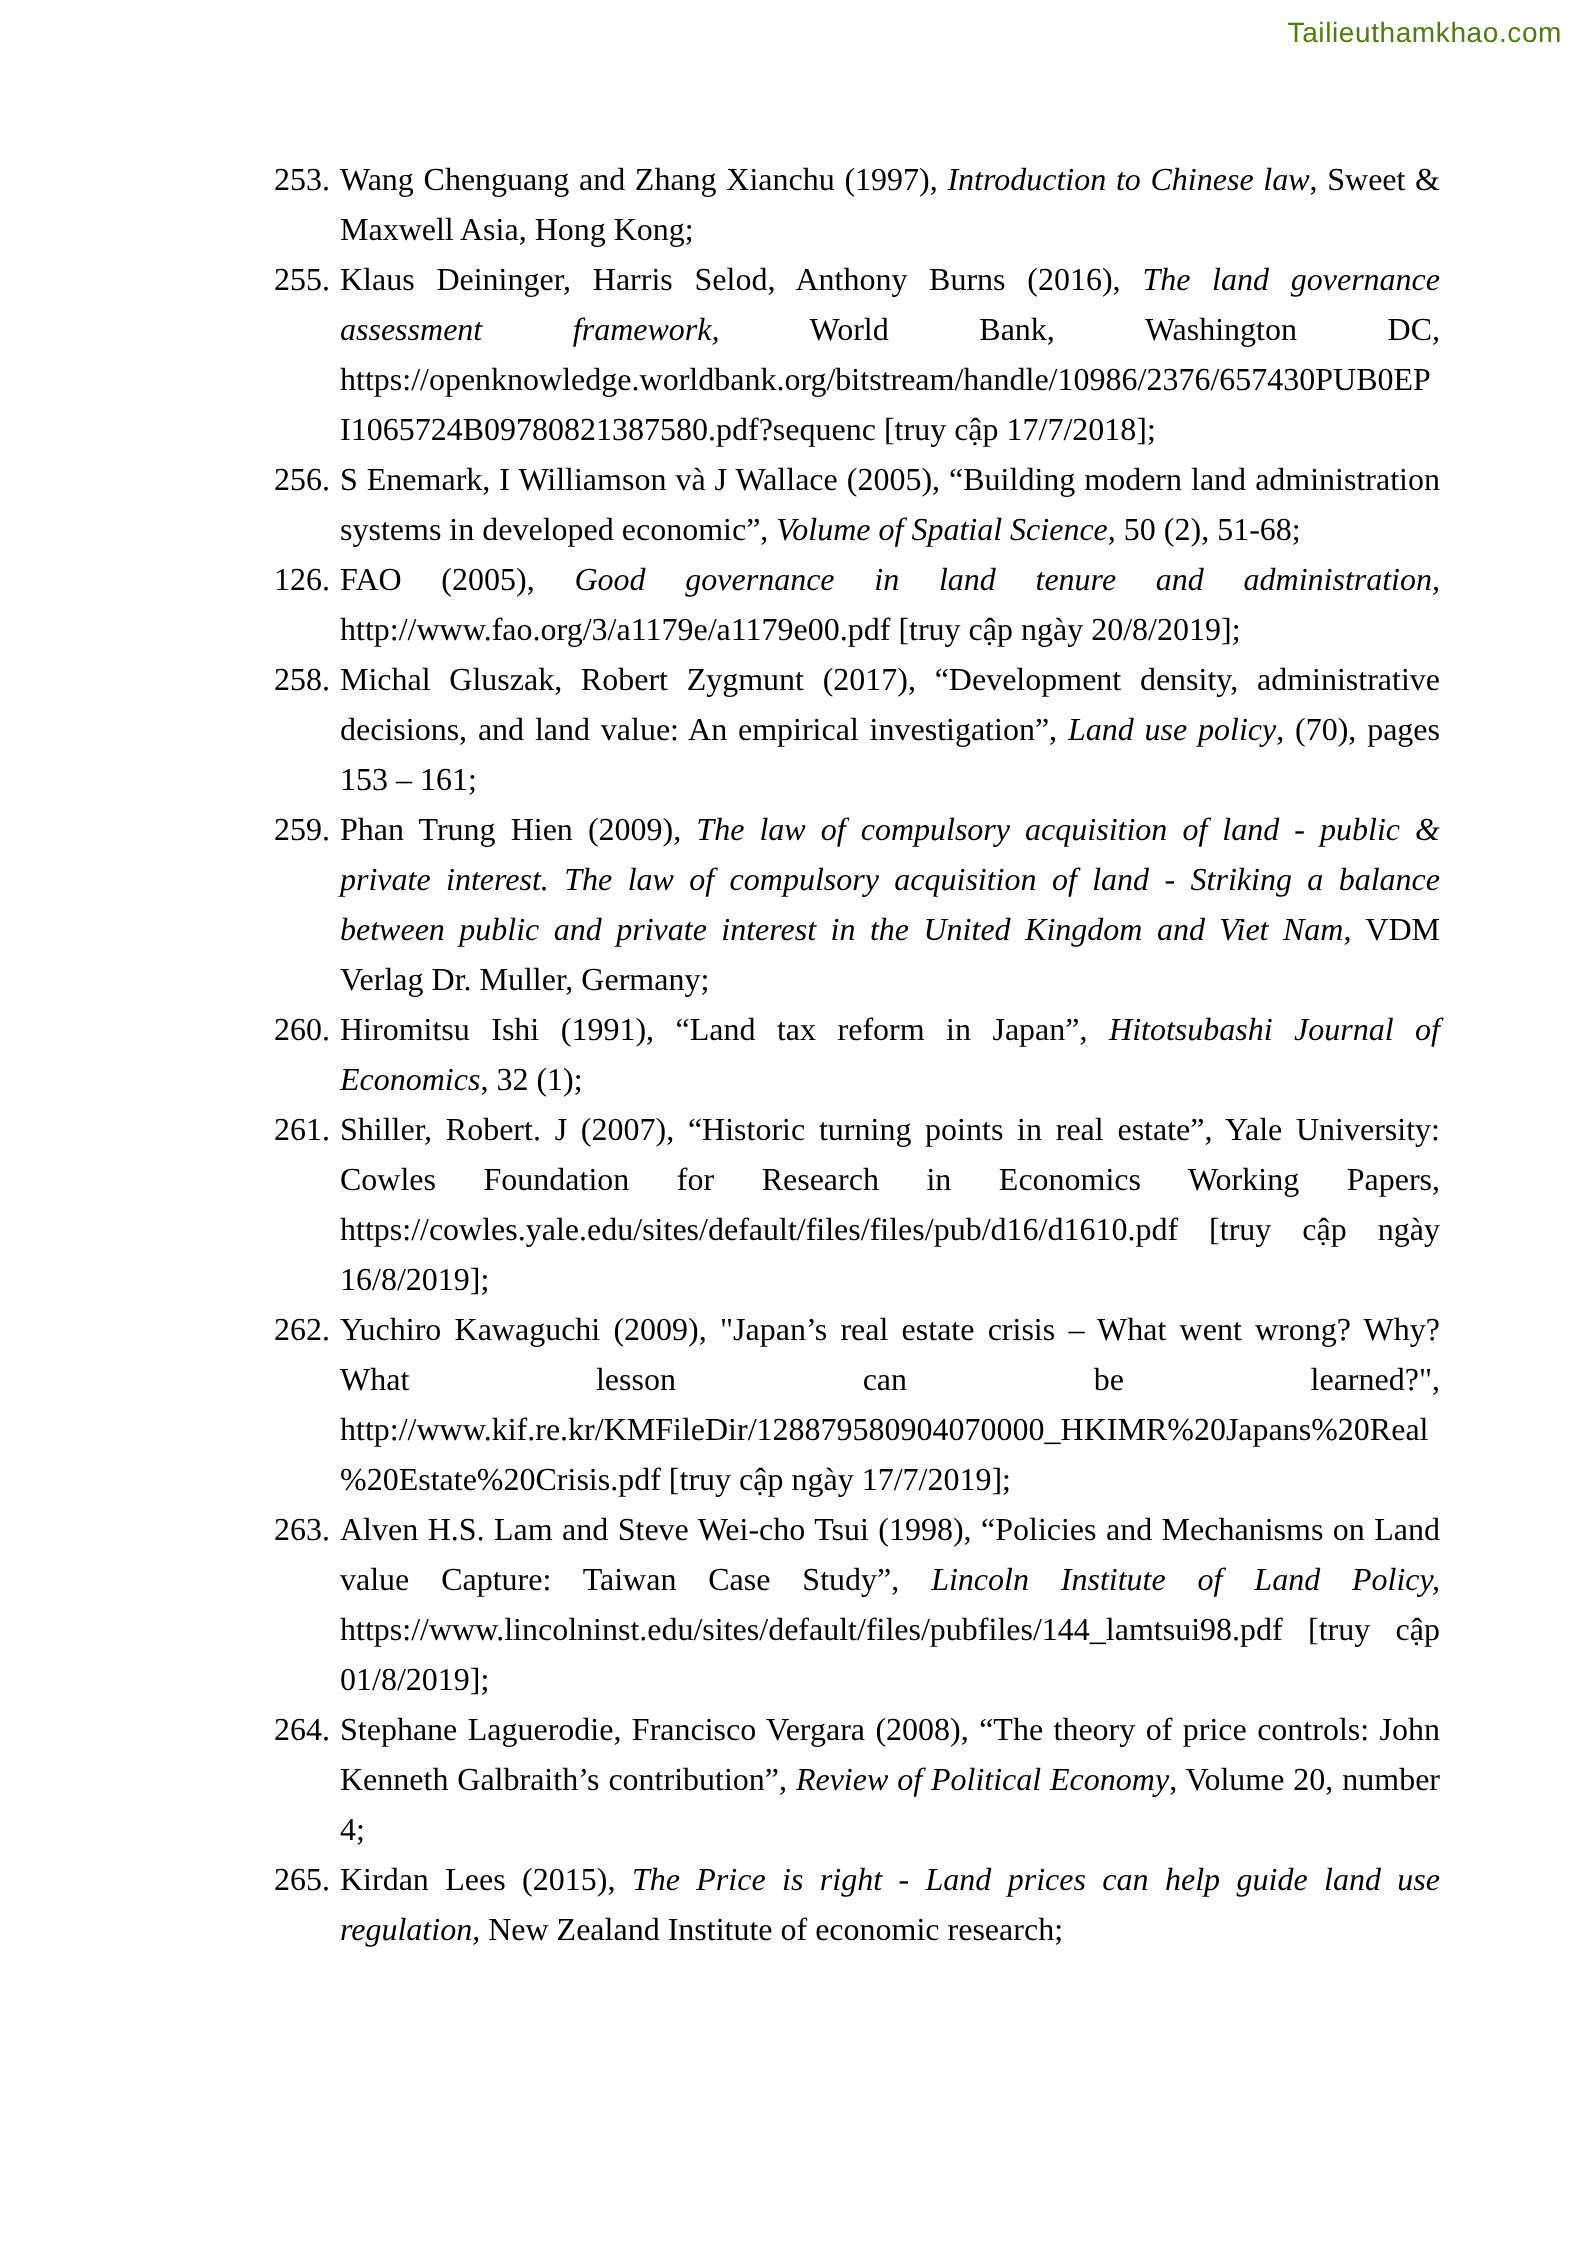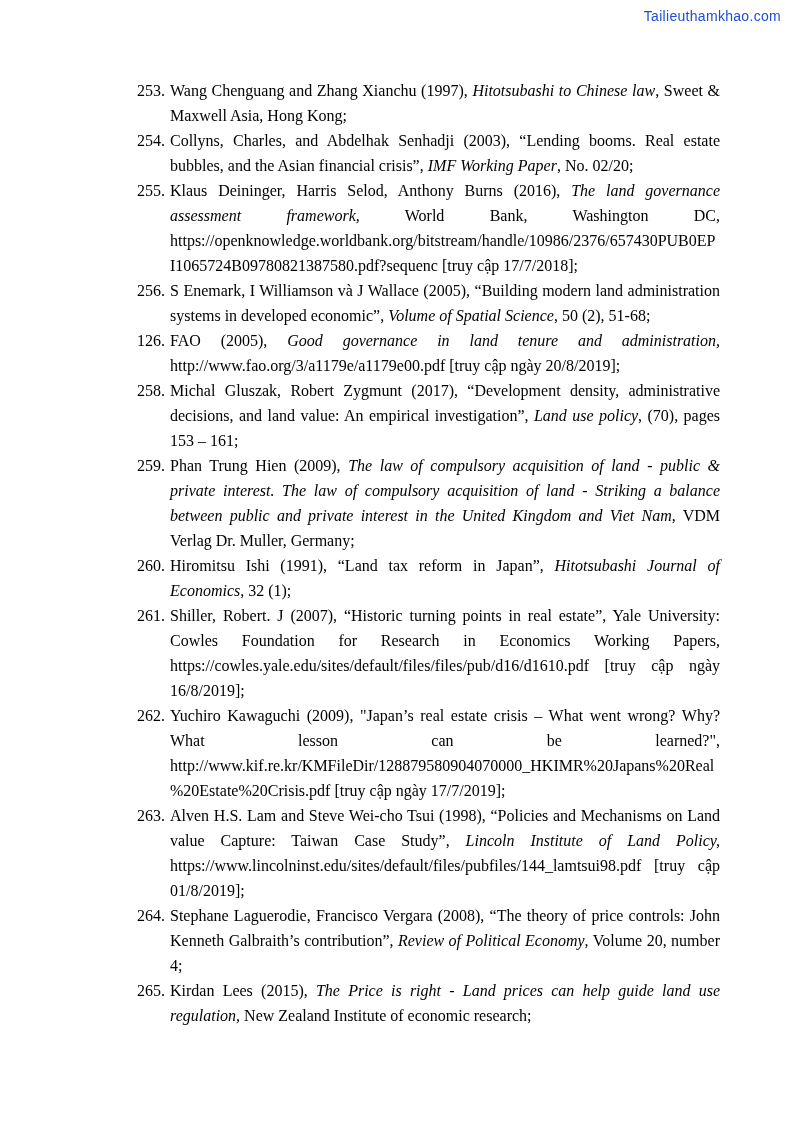--- a/index.html
+++ b/index.html
@@ -15,21 +15,21 @@
     color: #000000;
     overflow: hidden;
   }
   .watermark {
     position: absolute;
     top: 8px;
     right: 13px;
     font-family: "Liberation Sans", sans-serif;
     font-size: 14px;
     letter-spacing: 0.3px;
-    color: #1d4ed8;
+    color: #4d7c0f;
     text-shadow: 1px 1px 0 #ffffff;
     user-select: none;
   }
   .refs {
     position: absolute;
     left: 137px;
     top: 78px;
     width: 583px;
     font-size: 16px;
     line-height: 25px;
@@ -49,22 +49,21 @@
     font-style: italic;
   }
 </style>
 </head>
 <body>
 
 <div class="page">
   <div class="watermark">Tailieuthamkhao.com</div>
 
   <div class="refs">
-      <div class="ref"><span class="num">253.</span><span><span>Wang Chenguang and Zhang Xianchu (1997), </span><i>Hitotsubashi to Chinese law</i><span>, Sweet &amp; Maxwell Asia, Hong Kong;</span></span></div>
-      <div class="ref"><span class="num">254.</span><span><span>Collyns, Charles, and Abdelhak Senhadji (2003), “Lending booms. Real estate bubbles, and the Asian financial crisis”, </span><i>IMF Working Paper</i><span>, No. 02/20;</span></span></div>
+      <div class="ref"><span class="num">253.</span><span><span>Wang Chenguang and Zhang Xianchu (1997), </span><i>Introduction to Chinese law</i><span>, Sweet &amp; Maxwell Asia, Hong Kong;</span></span></div>
       <div class="ref"><span class="num">255.</span><span><span>Klaus Deininger, Harris Selod, Anthony Burns (2016), </span><i>The land governance assessment framework,</i><span> World Bank, Washington DC, https://openknowledge.worldbank.org/bitstream/handle/10986/2376/657430PUB0EPI1065724B09780821387580.pdf?sequenc [truy cập 17/7/2018];</span></span></div>
       <div class="ref"><span class="num">256.</span><span><span>S Enemark, I Williamson và J Wallace (2005), “Building modern land administration systems in developed economic”, </span><i>Volume of Spatial Science</i><span>, 50 (2), 51-68;</span></span></div>
       <div class="ref"><span class="num">126.</span><span><span>FAO (2005), </span><i>Good governance in land tenure and administration,</i><span> http://www.fao.org/3/a1179e/a1179e00.pdf [truy cập ngày 20/8/2019];</span></span></div>
       <div class="ref"><span class="num">258.</span><span><span>Michal Gluszak, Robert Zygmunt (2017), “Development density, administrative decisions, and land value: An empirical investigation”, </span><i>Land use policy</i><span>, (70), pages 153 – 161;</span></span></div>
       <div class="ref"><span class="num">259.</span><span><span>Phan Trung Hien (2009), </span><i>The law of compulsory acquisition of land - public &amp; private interest. The law of compulsory acquisition of land - Striking a balance between public and private interest in the United Kingdom and Viet Nam</i><span>, VDM Verlag Dr. Muller, Germany;</span></span></div>
       <div class="ref"><span class="num">260.</span><span><span>Hiromitsu Ishi (1991), “Land tax reform in Japan”, </span><i>Hitotsubashi Journal of Economics</i><span>, 32 (1);</span></span></div>
       <div class="ref"><span class="num">261.</span><span><span>Shiller, Robert. J (2007), “Historic turning points in real estate”, Yale University: Cowles Foundation for Research in Economics Working Papers, https://cowles.yale.edu/sites/default/files/files/pub/d16/d1610.pdf [truy cập ngày 16/8/2019];</span></span></div>
       <div class="ref"><span class="num">262.</span><span><span>Yuchiro Kawaguchi (2009), "Japan’s real estate crisis – What went wrong? Why? What lesson can be learned?", http://www.kif.re.kr/KMFileDir/128879580904070000_HKIMR%20Japans%20Real%20Estate%20Crisis.pdf [truy cập ngày 17/7/2019];</span></span></div>
       <div class="ref"><span class="num">263.</span><span><span>Alven H.S. Lam and Steve Wei-cho Tsui (1998), “Policies and Mechanisms on Land value Capture: Taiwan Case Study”, </span><i>Lincoln Institute of Land Policy,</i><span> https://www.lincolninst.edu/sites/default/files/pubfiles/144_lamtsui98.pdf [truy cập 01/8/2019];</span></span></div>
       <div class="ref"><span class="num">264.</span><span><span>Stephane Laguerodie, Francisco Vergara (2008), “The theory of price controls: John Kenneth Galbraith’s contribution”, </span><i>Review of Political Economy</i><span>, Volume 20, number 4;</span></span></div>

